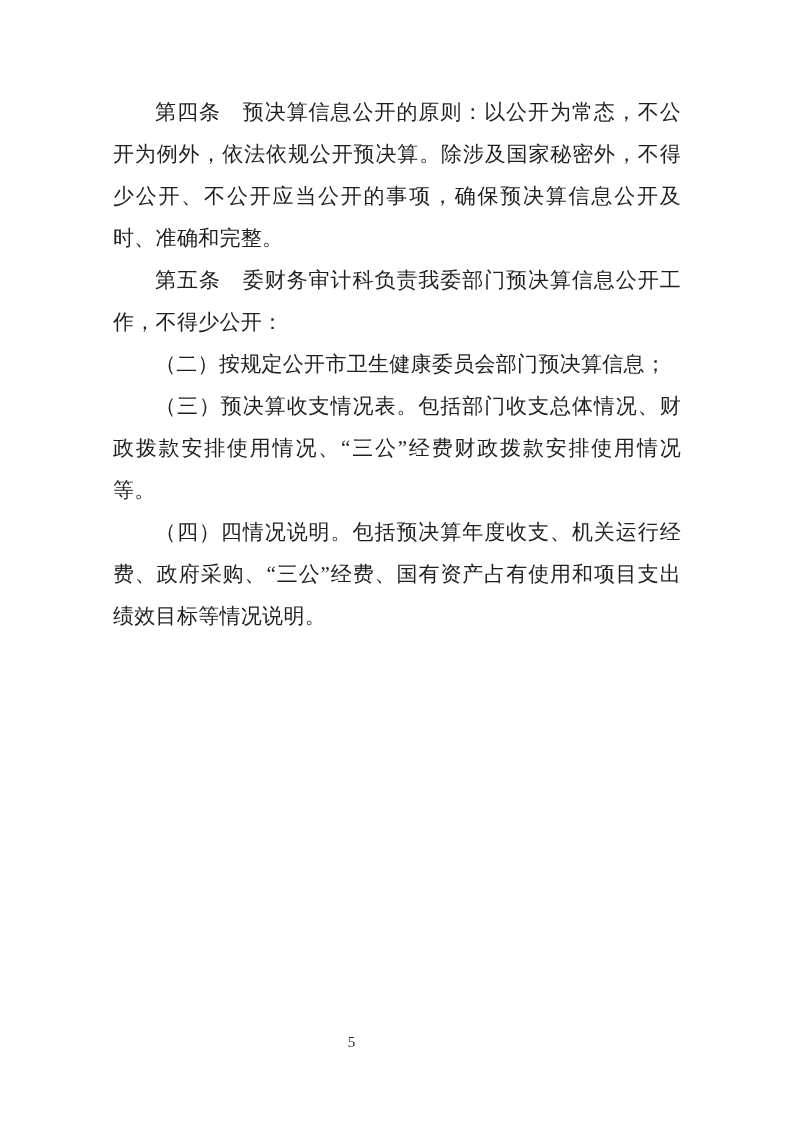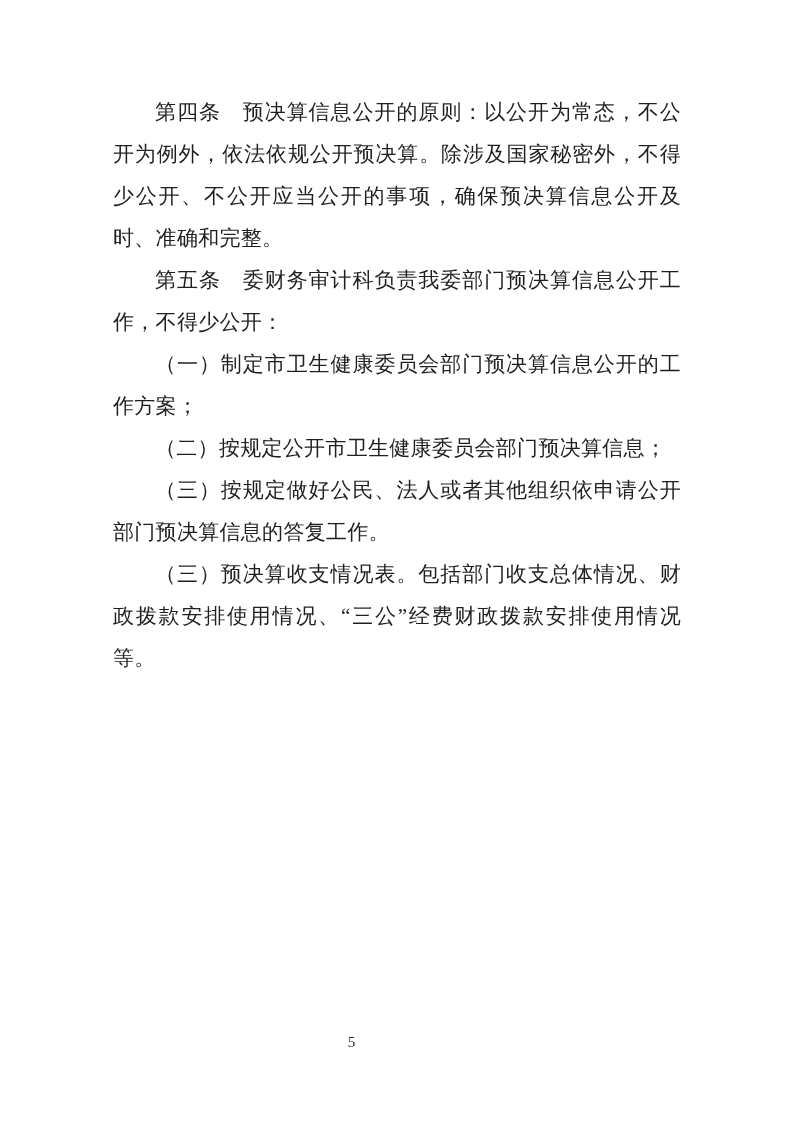--- a/index.html
+++ b/index.html
@@ -45,21 +45,20 @@
     font-family: "Liberation Serif", "DejaVu Serif", serif;
   }
 </style>
 </head>
 <body>
 
 <div class="page">
   <div class="doc-body">
     <p>第四条　预决算信息公开的原则：以公开为常态，不公开为例外，依法依规公开预决算。除涉及国家秘密外，不得少公开、不公开应当公开的事项，确保预决算信息公开及时、准确和完整。</p>
     <p>第五条　委财务审计科负责我委部门预决算信息公开工作，不得少公开：</p>
-    <p>（一）制定市卫生健康委员会部门预决算信息公开的工作方案；</p>
     <p>（二）按规定公开市卫生健康委员会部门预决算信息；</p>
-    <p>（三）按规定做好公民、法人或者其他组织依申请公开部门预决算信息的答复工作。</p>
     <p>（三）预决算收支情况表。包括部门收支总体情况、财政拨款安排使用情况、“三公”经费财政拨款安排使用情况等。</p>
+    <p>（四）四情况说明。包括预决算年度收支、机关运行经费、政府采购、“三公”经费、国有资产占有使用和项目支出绩效目标等情况说明。</p>
   </div>
   <div class="page-footer">
     <span class="page-number">5</span>
   </div>
 </div>
 
 </body></html>

